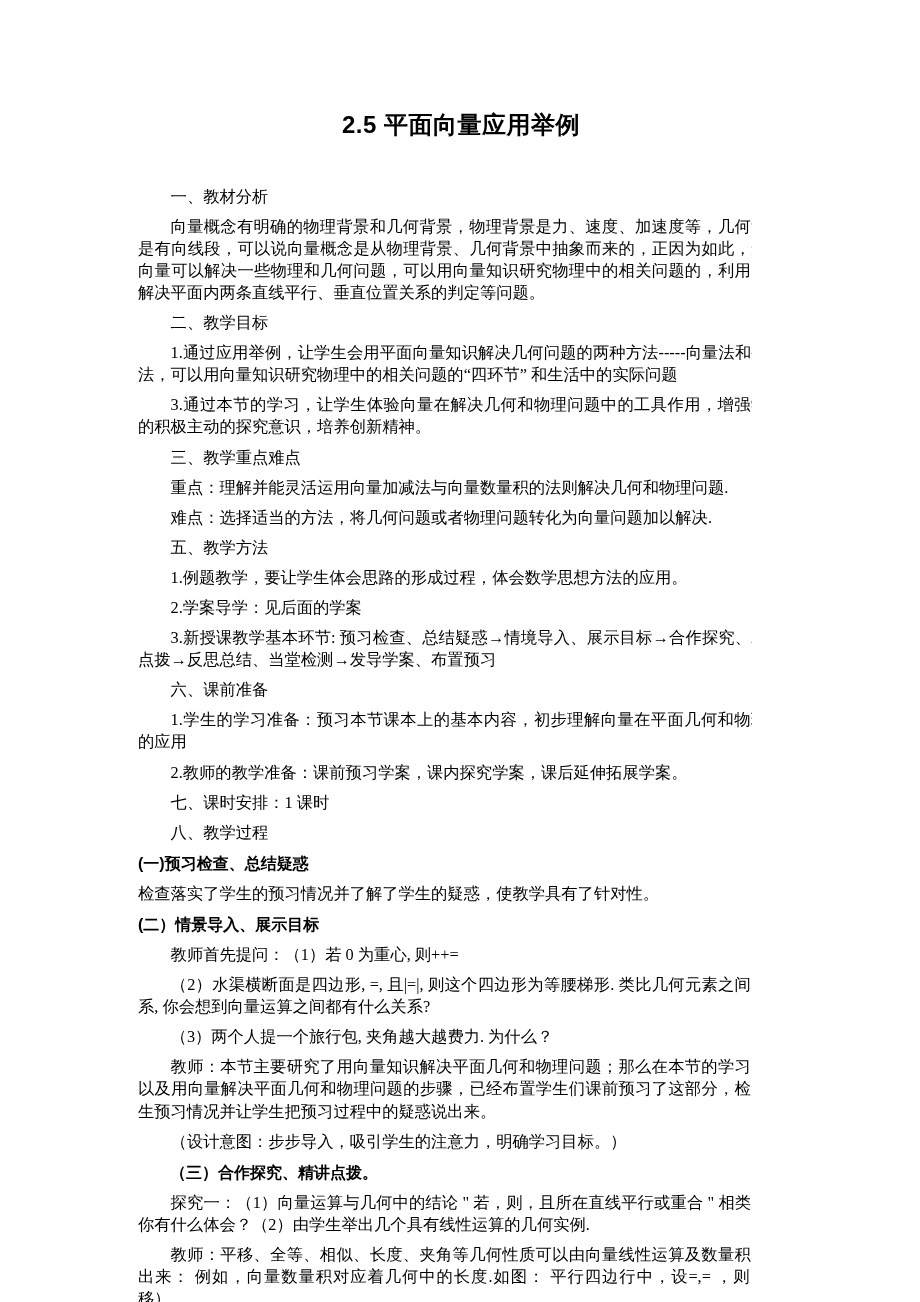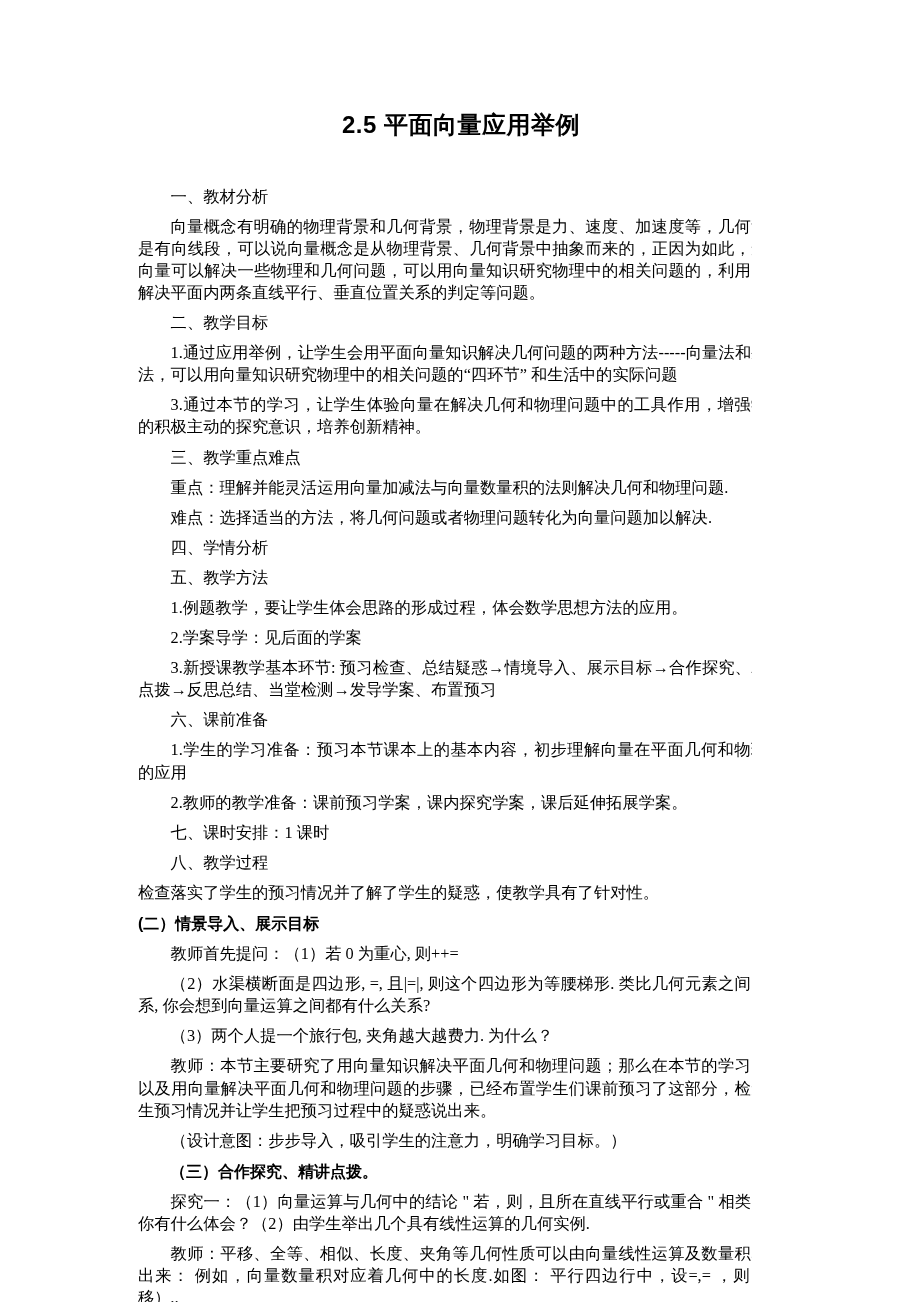--- a/index.html
+++ b/index.html
@@ -88,41 +88,41 @@
       <p class="line indent">1.通过应用举例，让学生会用平面向量知识解决几何问题的两种方法-----向量法和坐标法，可以用向量知识研究物理中的相关问题的“四环节” 和生活中的实际问题</p>
 
       <p class="line indent">3.通过本节的学习，让学生体验向量在解决几何和物理问题中的工具作用，增强学生的积极主动的探究意识，培养创新精神。</p>
 
       <p class="line indent">三、教学重点难点</p>
 
       <p class="line indent">重点：理解并能灵活运用向量加减法与向量数量积的法则解决几何和物理问题.</p>
 
       <p class="line indent">难点：选择适当的方法，将几何问题或者物理问题转化为向量问题加以解决.</p>
 
-      <p class="line indent">四、学情分析</p>
 
 
       <p class="line indent">五、教学方法</p>
 
       <p class="line indent">1.例题教学，要让学生体会思路的形成过程，体会数学思想方法的应用。</p>
 
       <p class="line indent">2.学案导学：见后面的学案</p>
 
       <p class="line indent">3.新授课教学基本环节: 预习检查、总结疑惑→情境导入、展示目标→合作探究、精讲点拨→反思总结、当堂检测→发导学案、布置预习</p>
 
       <p class="line indent">六、课前准备</p>
 
       <p class="line indent">1.学生的学习准备：预习本节课本上的基本内容，初步理解向量在平面几何和物理中的应用</p>
 
       <p class="line indent">2.教师的教学准备：课前预习学案，课内探究学案，课后延伸拓展学案。</p>
 
       <p class="line indent">七、课时安排：1 课时</p>
 
       <p class="line indent">八、教学过程</p>
 
+      <p class="line heading">(一)预习检查、总结疑惑</p>
 
       <p class="line">检查落实了学生的预习情况并了解了学生的疑惑，使教学具有了针对性。</p>
 
       <p class="line heading">(二）情景导入、展示目标</p>
 
       <p class="line indent">教师首先提问：（1）若 0 为重心, 则++=</p>
 
       <p class="line indent">（2）水渠横断面是四边形, =, 且|=|, 则这个四边形为等腰梯形. 类比几何元素之间的关系, 你会想到向量运算之间都有什么关系?</p>
 
       <p class="line indent">（3）两个人提一个旅行包, 夹角越大越费力. 为什么？</p>

